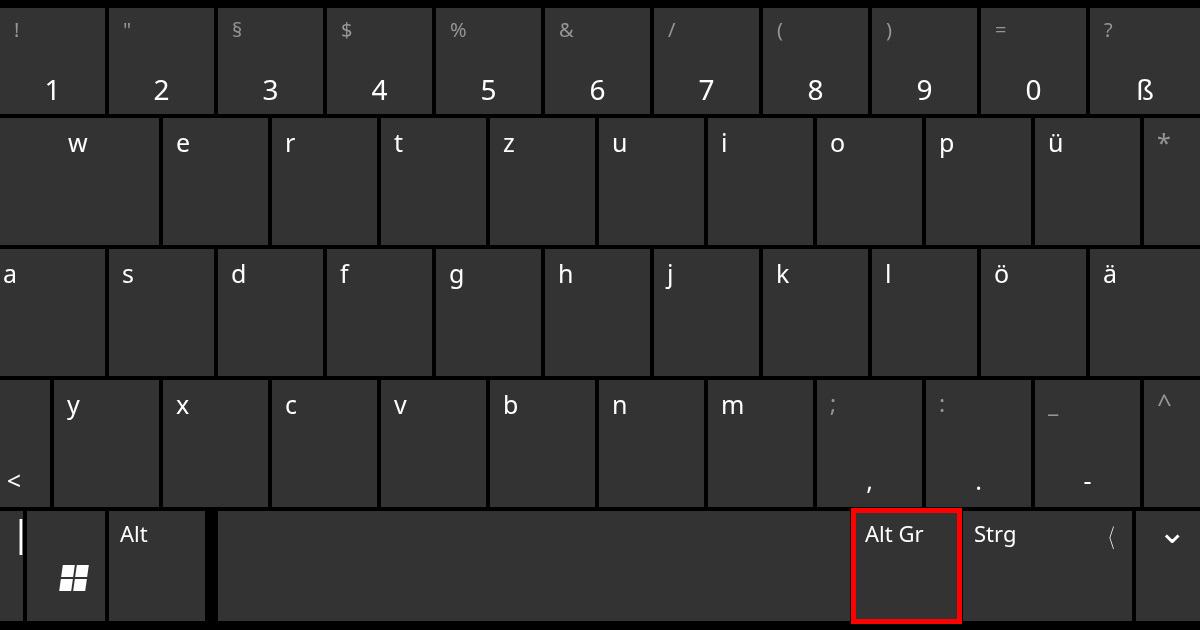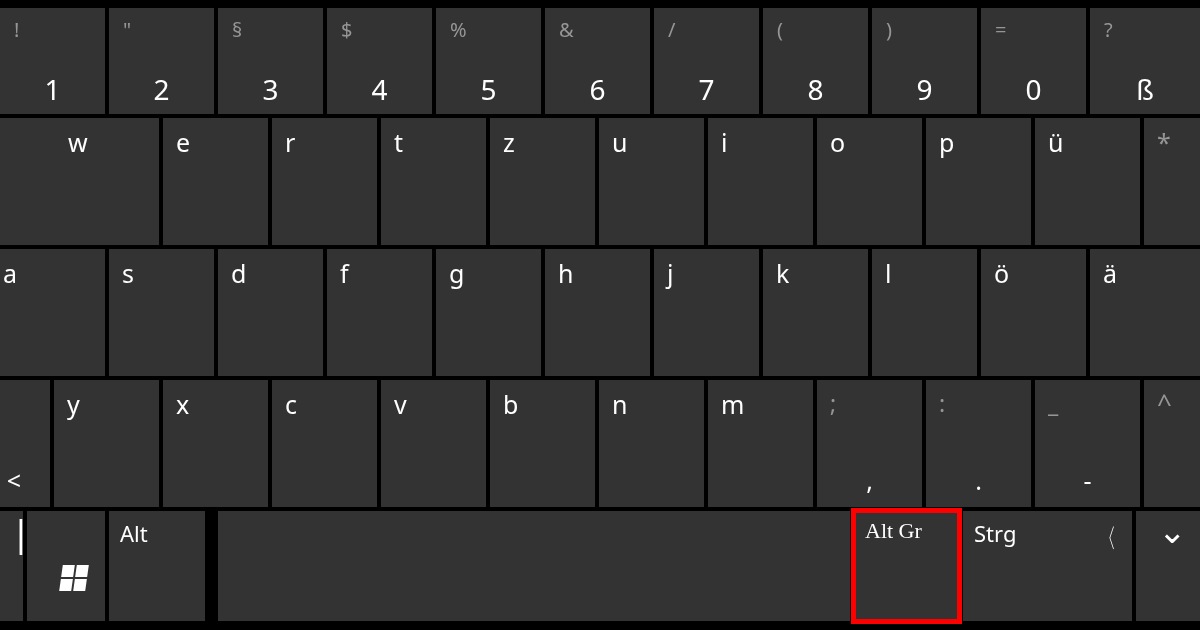--- a/index.html
+++ b/index.html
@@ -201,21 +201,21 @@
             <span></span>
             <span></span>
             <span></span>
           </div>
         </div>
     </div>
     <div class="k" style="left:109px;width:96px;">
         <span class="mn">Alt</span>
       </div>
     <div class="k" style="left:218px;width:632px;"></div>
-    <div class="k" style="left:854px;width:105px;font-family:Liberation Serif, serif;">
+    <div class="k" style="left:854px;width:105px;">
         <span class="mn">Alt Gr</span>
       </div>
     <div class="k" style="left:963px;width:121px;">
         <span class="mn">Strg</span>
       </div>
     <div class="k" style="left:1072px;width:60px;">
         <span class="chev" style="left:22px;top:8px;transform:scaleX(0.7);">〈</span>
       </div>
     <div class="k" style="left:1136px;width:64px;">
         <span class="chev" style="left:22px;top:-4px;font-size:34px;">⌄</span>

